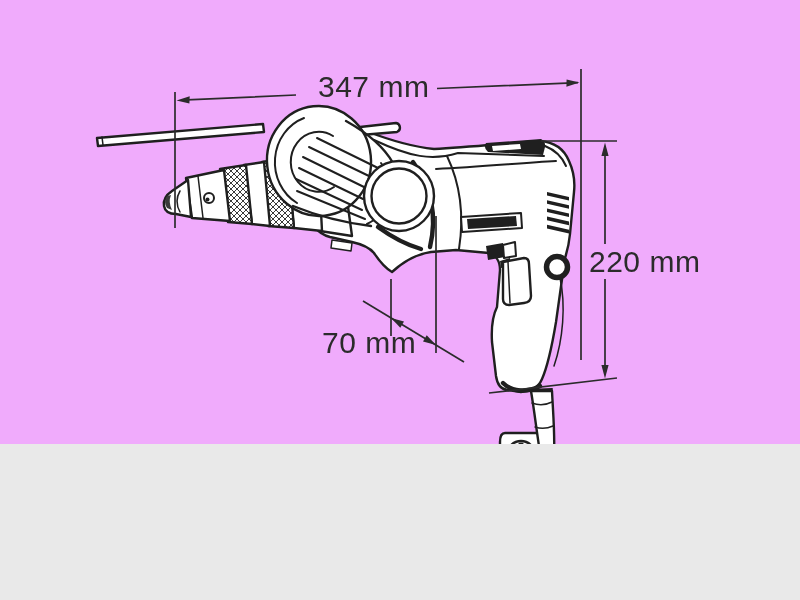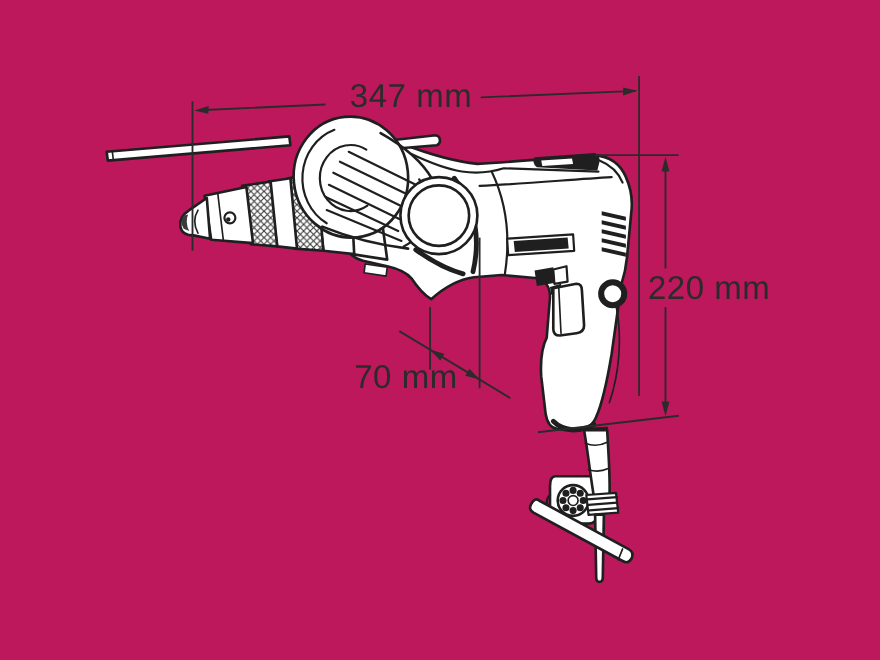--- a/index.html
+++ b/index.html
@@ -1,18 +1,18 @@
 <!DOCTYPE html>
 <html><head>
 <meta charset="utf-8">
 <style>
   html,body { margin:0; padding:0; background:#e9e9e9; }
   .canvas {
-    position:relative; width:800px; height:600px; margin:0 auto;
-    background:#be185d; overflow:hidden;
+    position:relative; width:800px; height:444px; margin:0 auto;
+    background:#f0abfc; overflow:hidden;
     font-family:"Liberation Sans", sans-serif;
   }
   svg { position:absolute; inset:0; }
   svg text {
     font-family:"Liberation Sans", sans-serif;
     font-size:30px; fill:#2b2b2b; letter-spacing:0.5px;
   }
   .ln  { fill:none; stroke:#1f1f1f; stroke-width:2.4; stroke-linecap:round; stroke-linejoin:round; }
   .fw  { fill:#ffffff; stroke:#1f1f1f; stroke-width:2.4; stroke-linecap:round; stroke-linejoin:round; }
   .kn  { fill:url(#knurl); stroke:#1f1f1f; stroke-width:2.4; stroke-linejoin:round; }

